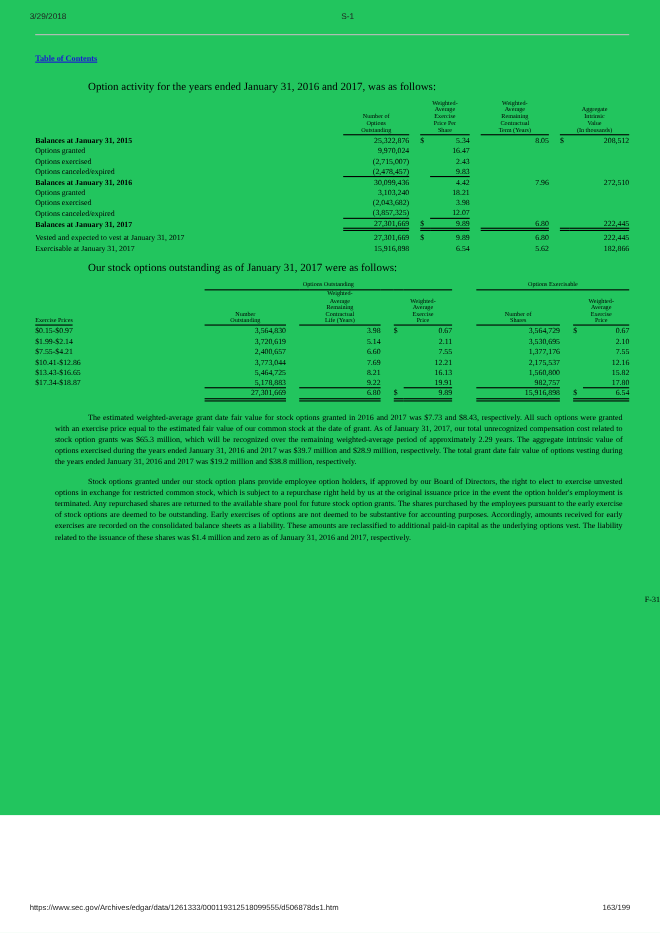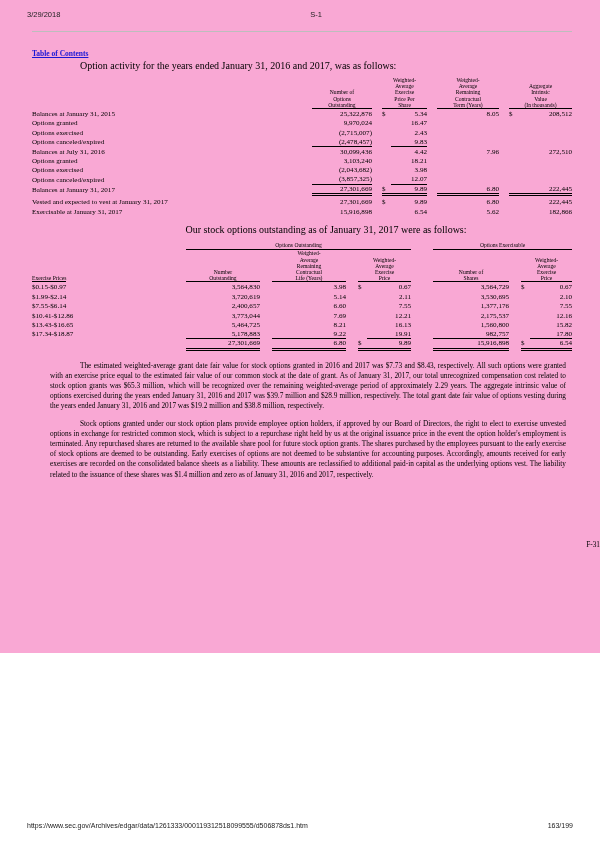--- a/index.html
+++ b/index.html
@@ -12,22 +12,22 @@
     height: 848px;
     position: relative;
     font-family: "Liberation Serif", serif;
     color: #000;
     overflow: hidden;
   }
   .page {
     position: absolute;
     left: 0; top: 0;
     width: 600px;
-    height: 653px;
-    background: #f9a8d4;
+    height: 741px;
+    background: #22c55e;
   }
 
   
   .print-header {
     position: absolute;
     top: 10px;
     left: 0;
     width: 600px;
     height: 14px;
     font-family: "Liberation Sans", sans-serif;
@@ -54,21 +54,21 @@
     width: 540px;
   }
 
   .toc-link {
     font-family: "Liberation Serif", serif;
     font-size: 7.5px;
     font-weight: bold;
     color: #1a16d6;
     text-decoration: underline;
     display: inline-block;
-    margin-bottom: 3px;
+    margin-bottom: 18px;
     cursor: pointer;
   }
 
   .para {
     font-size: 7.3px;
     line-height: 10.2px;
     text-align: justify;
     text-indent: 30px;
     margin: 0 0 7px 0;
     padding: 0 6px 0 18px;
@@ -104,21 +104,21 @@
   }
   .hcell .ul { border-bottom: 1px solid #000; display: block; padding-bottom: 0px; }
   .grp-head {
     font-size: 5.6px;
     font-weight: bold;
     text-align: center;
     border-bottom: 1px solid #000;
     padding-bottom: 0.5px;
   }
   .lbl { text-align: left; padding-left: 1px; white-space: nowrap; }
-  .lbl.b { font-weight: normal; }
+  .lbl.b { font-weight: bold; }
   .num { text-align: right; padding-right: 3px; white-space: nowrap; }
   .cur { text-align: left; width: 9px; padding-left: 3px; }
   .rowh { height: 9.4px; }
   .rowh-sp { height: 12px; }
   td.u1 { border-bottom: 1px solid #000; }
   td.u2 { border-bottom: 3px double #000; }
 
   .pagemark {
     position: absolute;
     left: 0;
@@ -258,21 +258,21 @@
           <td class="cur"></td>
           <td class="num u1">9.83</td>
             <td></td>
           <td class="num"></td>
             <td></td>
           <td class="cur"></td>
           <td class="num"></td>
         </tr>
 
         <tr class="rowh">
-          <td class="lbl b">Balances at July 31, 2016</td>
+          <td class="lbl b">Balances at January 31, 2016</td>
             <td></td>
           <td class="num">30,099,436</td>
             <td></td>
           <td class="cur"></td>
           <td class="num">4.42</td>
             <td></td>
           <td class="num">7.96</td>
             <td></td>
           <td class="cur"></td>
           <td class="num">272,510</td>
@@ -357,21 +357,21 @@
           <td class="num">6.54</td>
             <td></td>
           <td class="num">5.62</td>
             <td></td>
           <td class="cur"></td>
           <td class="num">182,866</td>
         </tr>
       </tbody>
     </table>
 
-    <p class="intro" style="margin-top:9px;text-align:center;">Our stock options outstanding as of January 31, 2017 were as follows:</p>
+    <p class="intro" style="margin-top:9px;">Our stock options outstanding as of January 31, 2017 were as follows:</p>
 
     <table class="fin">
       <colgroup>
         <col style="width:140px">
           <col style="width:14px">
         <col style="width:74px">
           <col style="width:12px">
         <col style="width:74px">
           <col style="width:12px">
         <col style="width:9px">
@@ -453,21 +453,21 @@
             <td></td>
           <td class="cur"></td>
           <td class="num">2.11</td>
             <td></td>
           <td class="num">3,530,695</td>
             <td></td>
           <td class="cur"></td>
           <td class="num">2.10</td>
         </tr>
         <tr class="rowh">
-          <td class="lbl">$7.55-$6.14</td>
+          <td class="lbl">$7.55-$4.21</td>
             <td></td>
           <td class="num">2,400,657</td>
             <td></td>
           <td class="num">6.60</td>
             <td></td>
           <td class="cur"></td>
           <td class="num">7.55</td>
             <td></td>
           <td class="num">1,377,176</td>
             <td></td>

